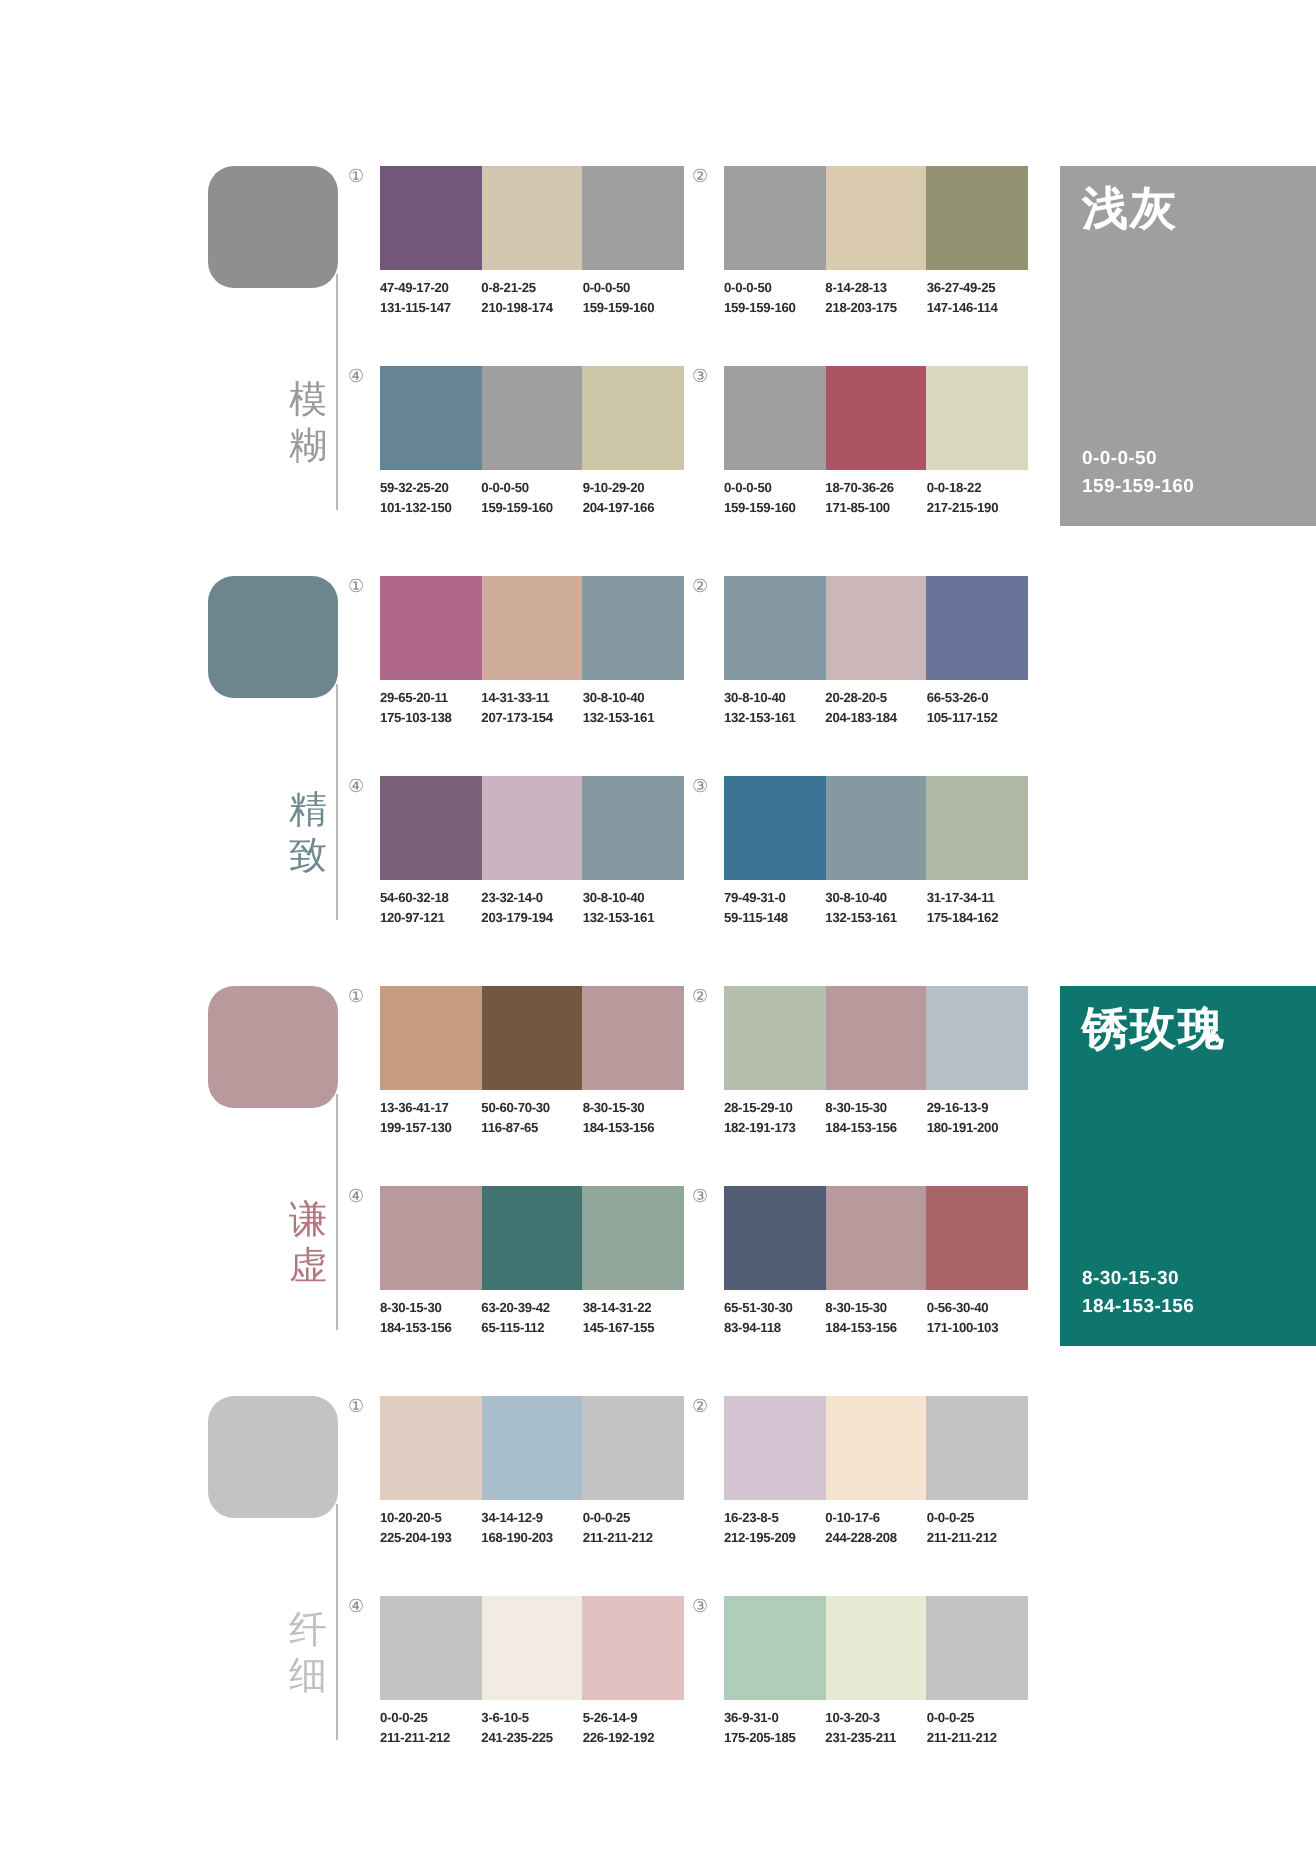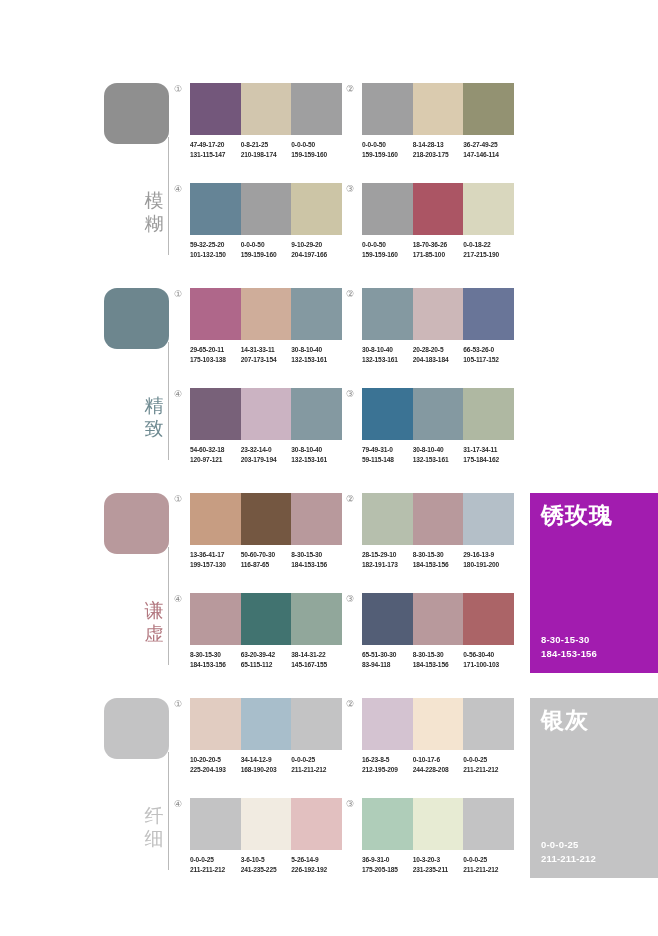--- a/index.html
+++ b/index.html
@@ -196,20 +196,24 @@
           <div class="sw" title="0-0-0-50 / 159-159-160" style="background: rgb(159, 159, 160);"></div>
           <div class="sw" title="18-70-36-26 / 171-85-100" style="background: rgb(171, 85, 100);"></div>
           <div class="sw" title="0-0-18-22 / 217-215-190" style="background: rgb(217, 215, 190);"></div>
         </div>
         <div class="codes">
           <div class="col"><span>0-0-0-50</span><span class="rgb">159-159-160</span></div>
           <div class="col"><span>18-70-36-26</span><span class="rgb">171-85-100</span></div>
           <div class="col"><span>0-0-18-22</span><span class="rgb">217-215-190</span></div>
         </div>
       </div>
+      <div class="bigcard" style="background: rgb(159, 159, 160);">
+        <div class="bigtitle">浅灰</div>
+        <div class="bigcodes"><span>0-0-0-50</span><span class="rgb">159-159-160</span></div>
+      </div>
     </div>
     <div class="section" style="top: 282px;">
       <div class="anchor-col">
         <div class="anchor-chip" style="background: rgb(109, 134, 142);"></div>
         <div class="anchor-rule"></div>
         <div class="anchor-word" style="color: rgb(110, 138, 145);">
           <span>精</span>
           <span>致</span>
         </div>
       </div>
@@ -320,21 +324,21 @@
           <div class="sw" title="65-51-30-30 / 83-94-118" style="background: rgb(83, 94, 118);"></div>
           <div class="sw" title="8-30-15-30 / 184-153-156" style="background: rgb(184, 153, 156);"></div>
           <div class="sw" title="0-56-30-40 / 171-100-103" style="background: rgb(171, 100, 103);"></div>
         </div>
         <div class="codes">
           <div class="col"><span>65-51-30-30</span><span class="rgb">83-94-118</span></div>
           <div class="col"><span>8-30-15-30</span><span class="rgb">184-153-156</span></div>
           <div class="col"><span>0-56-30-40</span><span class="rgb">171-100-103</span></div>
         </div>
       </div>
-      <div class="bigcard" style="background: #a21caf;">
+      <div class="bigcard" style="background: #0f766e;">
         <div class="bigtitle">锈玫瑰</div>
         <div class="bigcodes"><span>8-30-15-30</span><span class="rgb">184-153-156</span></div>
       </div>
     </div>
     <div class="section" style="top: 692px;">
       <div class="anchor-col">
         <div class="anchor-chip" style="background: rgb(195, 195, 196);"></div>
         <div class="anchor-rule"></div>
         <div class="anchor-word" style="color: rgb(192, 192, 192);">
           <span>纤</span>
@@ -386,18 +390,14 @@
           <div class="sw" title="36-9-31-0 / 175-205-185" style="background: rgb(175, 205, 185);"></div>
           <div class="sw" title="10-3-20-3 / 231-235-211" style="background: rgb(231, 235, 211);"></div>
           <div class="sw" title="0-0-0-25 / 211-211-212" style="background: rgb(195, 195, 196);"></div>
         </div>
         <div class="codes">
           <div class="col"><span>36-9-31-0</span><span class="rgb">175-205-185</span></div>
           <div class="col"><span>10-3-20-3</span><span class="rgb">231-235-211</span></div>
           <div class="col"><span>0-0-0-25</span><span class="rgb">211-211-212</span></div>
         </div>
       </div>
-      <div class="bigcard" style="background: rgb(195, 195, 196);">
-        <div class="bigtitle">银灰</div>
-        <div class="bigcodes"><span>0-0-0-25</span><span class="rgb">211-211-212</span></div>
-      </div>
     </div>
   </div>
 
 </body></html>

